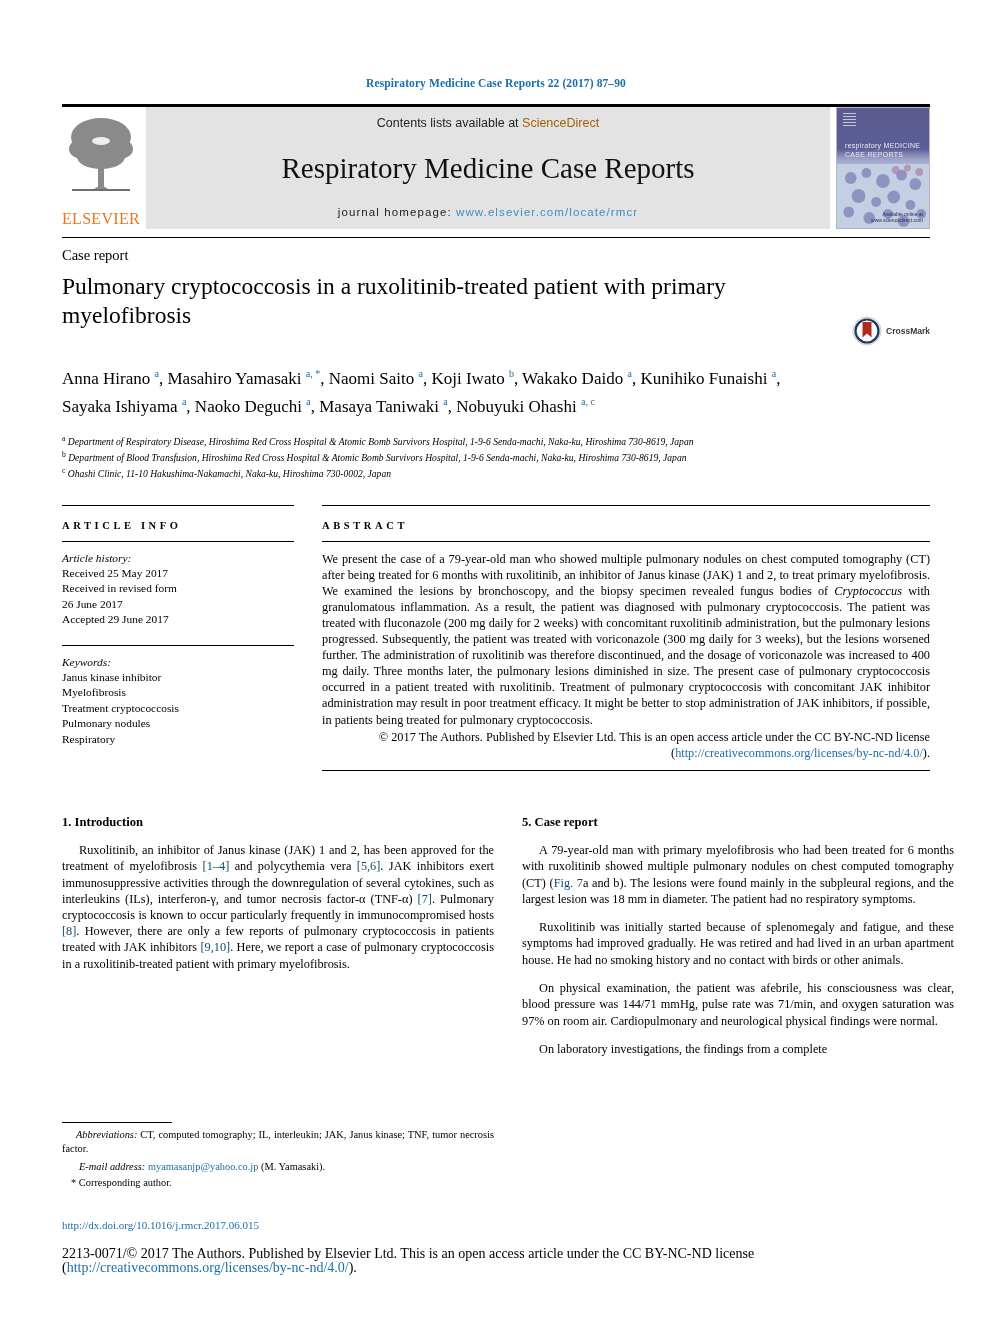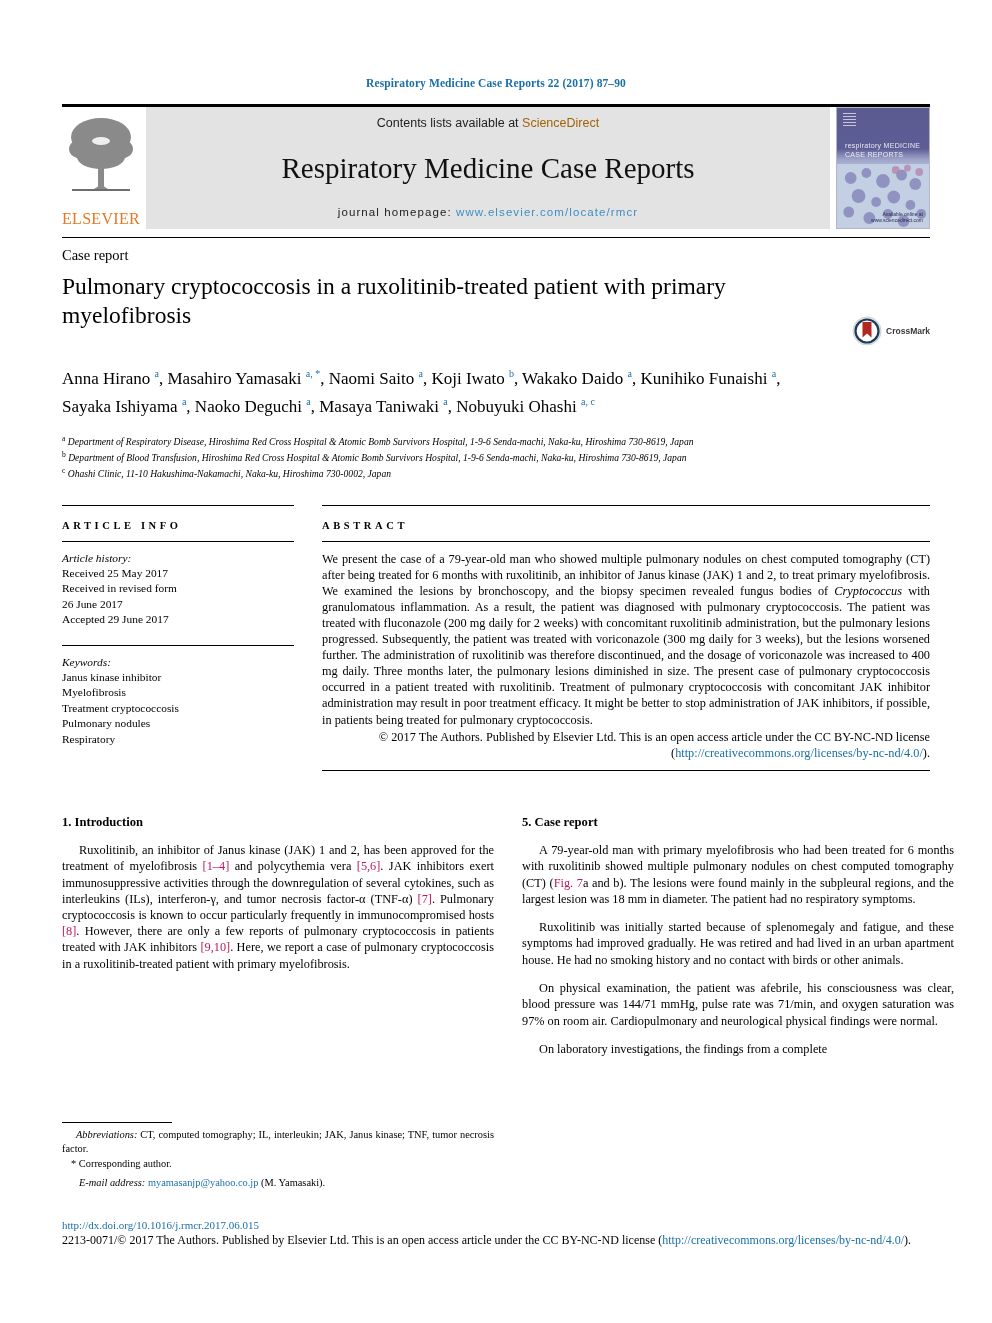--- a/index.html
+++ b/index.html
@@ -226,21 +226,21 @@
     font-weight: bold;
     margin-bottom: 11px;
   }
   .para {
     font-size: 12.3px;
     line-height: 16.2px;
     text-align: justify;
     text-indent: 17px;
     hyphens: auto;
   }
-  .ref { color: #be185d; }
+  .ref { color: #0c4a6e; }
 
   
   .footnote-area {
     position: absolute;
     left: 62px;
     top: 1122px;
     width: 432px;
   }
   .fn-rule { border-top: 1px solid #000; width: 110px; }
   .fn {
@@ -261,23 +261,23 @@
     left: 62px;
     top: 1218px;
     width: 868px;
   }
   .doi {
     font-size: 11px;
     color: #1a6fa8;
     line-height: 14px;
   }
   .issn-line {
-    font-size: 12px;
+    font-size: 14px;
     line-height: 14px;
-    margin-top: 1px;
+    margin-top: 15px;
   }
   .issn-line a { color: #1a6fa8; text-decoration: none; }
 </style>
 </head>
 <body>
 
 <div class="page">
 
   <div class="running-head">Respiratory Medicine Case Reports 22 (2017) 87–90</div>
 
@@ -415,22 +415,22 @@
       <p class="para">A 79-year-old man with primary myelofibrosis who had been treated for 6 months with ruxolitinib showed multiple pulmonary nodules on chest computed tomography (CT) (<span class="ref">Fig. 7</span>a and b). The lesions were found mainly in the subpleural regions, and the largest lesion was 18 mm in diameter. The patient had no respiratory symptoms.</p>
       <p class="para">Ruxolitinib was initially started because of splenomegaly and fatigue, and these symptoms had improved gradually. He was retired and had lived in an urban apartment house. He had no smoking history and no contact with birds or other animals.</p>
       <p class="para">On physical examination, the patient was afebrile, his consciousness was clear, blood pressure was 144/71 mmHg, pulse rate was 71/min, and oxygen saturation was 97% on room air. Cardiopulmonary and neurological physical findings were normal.</p>
       <p class="para">On laboratory investigations, the findings from a complete</p>
     </div>
   </div>
 
   <div class="footnote-area">
     <div class="fn-rule"></div>
     <div class="fn fn-indent"><i>Abbreviations:</i> CT, computed tomography; IL, interleukin; JAK, Janus kinase; TNF, tumor necrosis factor.</div>
+    <div class="fn fn-email"><i>E-mail address:</i> <a href="#">myamasanjp@yahoo.co.jp</a> (M. Yamasaki).</div>
     <div class="fn fn-corr">* Corresponding author.</div>
-    <div class="fn fn-email"><i>E-mail address:</i> <a href="#">myamasanjp@yahoo.co.jp</a> (M. Yamasaki).</div>
   </div>
 
   <div class="bottom-block">
     <div class="doi">http://dx.doi.org/10.1016/j.rmcr.2017.06.015</div>
     <div class="issn-line">2213-0071/© 2017 The Authors. Published by Elsevier Ltd. This is an open access article under the CC BY-NC-ND license (<a href="#">http://creativecommons.org/licenses/by-nc-nd/4.0/</a>).</div>
   </div>
 
 </div>
 
 </body></html>

